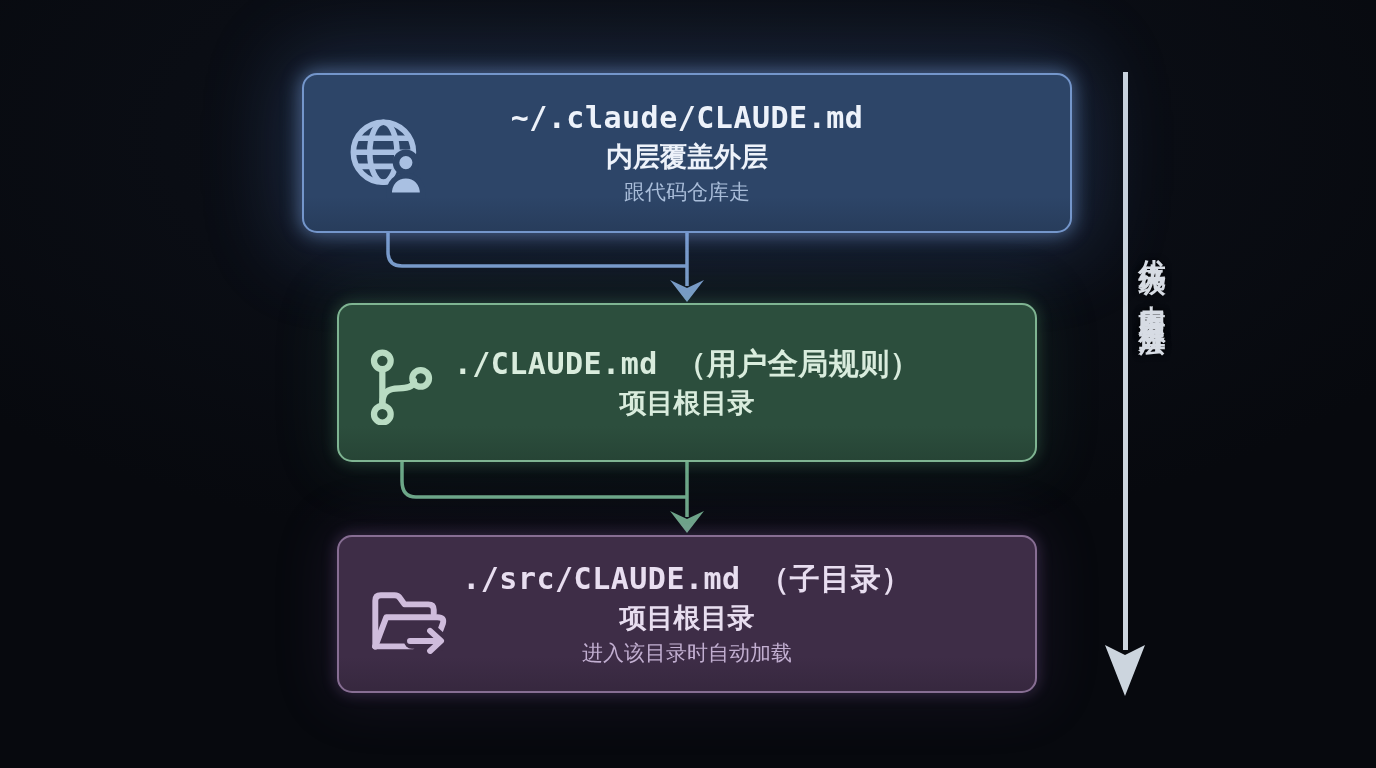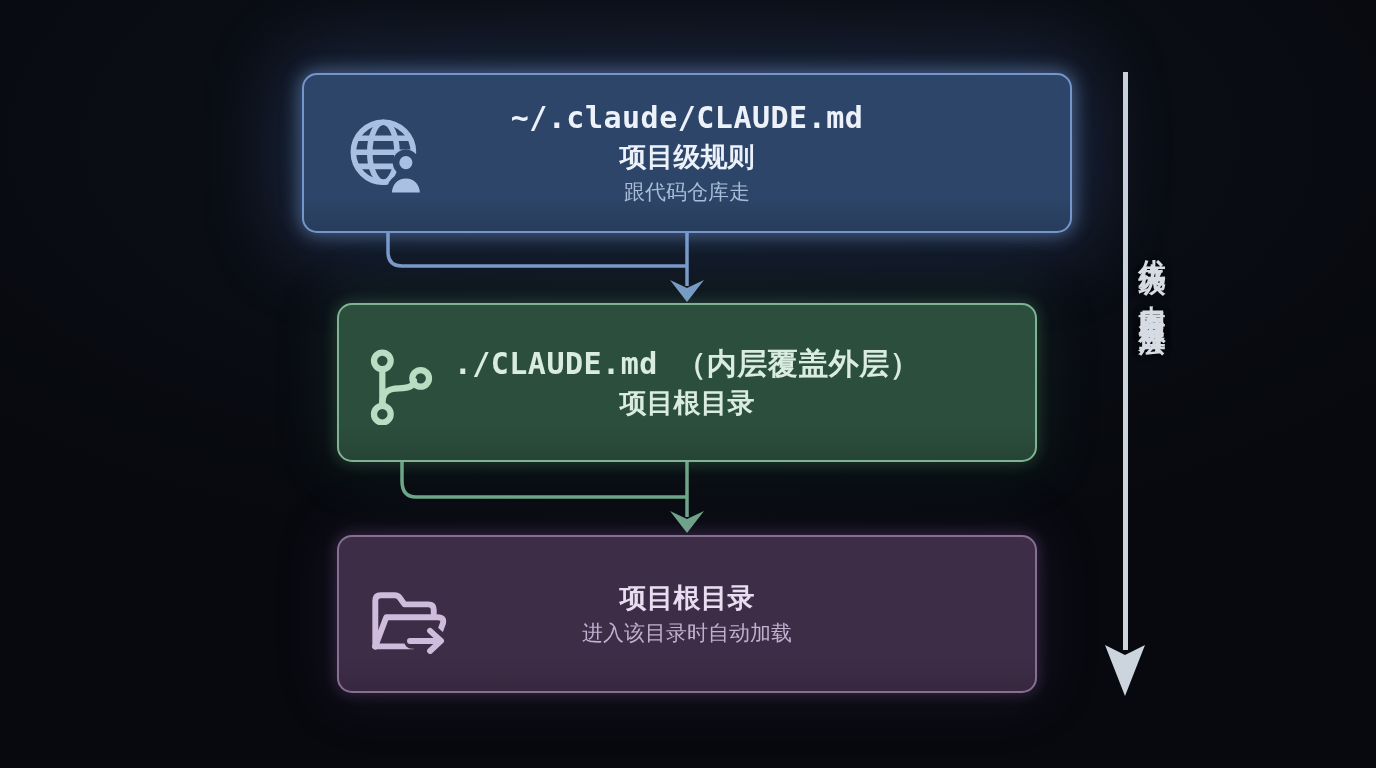--- a/index.html
+++ b/index.html
@@ -86,39 +86,39 @@
           <path d="M15 59 H69"></path>
         </g>
         <g stroke="var(--fill)">
           <circle cx="66" cy="55" r="10.5" fill="currentColor" stroke-width="7"></circle>
           <path d="M48 90 v-1 c0 -13 8 -20 18 -20 c10 0 18 7 18 20 v1 z" fill="currentColor" stroke-width="6"></path>
         </g>
       </svg>
     </div>
     <div class="node-text">
       <div class="node-path">~/.claude/CLAUDE.md</div>
-      <div class="node-level">项目级规则</div>
+      <div class="node-level">内层覆盖外层</div>
       <div class="node-note">跟代码仓库走</div>
     </div>
   </div>
 
   <div class="node node-1" style="--fill: #2c4e3d; --border: #7fb492; --text: #d9ecdd; --muted: #a6c9b1; --icon: #b9dcc3;">
     <div class="node-icon">
       <svg viewBox="0 0 96 96" xmlns="http://www.w3.org/2000/svg">
         <g stroke="currentColor" stroke-width="7.5" fill="none" stroke-linecap="round">
           <circle cx="28" cy="19" r="10"></circle>
           <circle cx="28" cy="83" r="10"></circle>
           <circle cx="74" cy="40" r="10"></circle>
           <path d="M28 29 V73"></path>
           <path d="M28 70 C28 55 37 52 48 52 C60 52 66 49 66 43"></path>
         </g>
       </svg>
     </div>
     <div class="node-text">
-      <div class="node-path">./CLAUDE.md （内层覆盖外层）</div>
+      <div class="node-path">./CLAUDE.md （用户全局规则）</div>
       <div class="node-level">项目根目录</div>
     </div>
   </div>
 
   <div class="node node-2" style="--fill: #3e2d47; --border: #876e93; --text: #e8def0; --muted: #c2afd1; --icon: #cfbcdc;">
     <div class="node-icon">
       <svg viewBox="0 0 100 92" xmlns="http://www.w3.org/2000/svg">
         <g stroke="currentColor" stroke-width="6.5" fill="none" stroke-linejoin="round" stroke-linecap="round">
           <path d="M12 76 V26 Q12 20 18 20 H33 Q37 20 39 23 L44 30 H70 Q76 30 76 36 V40"></path>
           <path d="M12 76 L24 44 H80 Q88 44 86 51 L82 62"></path>
@@ -128,20 +128,21 @@
           <path d="M52 70 H82"></path>
           <path d="M72 59 L84 70 L72 81"></path>
         </g>
         <g stroke="currentColor" stroke-width="6.5" fill="none" stroke-linejoin="round" stroke-linecap="round">
           <path d="M50 70 H82"></path>
           <path d="M72 59 L84 70 L72 81"></path>
         </g>
       </svg>
     </div>
     <div class="node-text">
+      <div class="node-path">./src/CLAUDE.md （子目录）</div>
       <div class="node-level">项目根目录</div>
       <div class="node-note">进入该目录时自动加载</div>
     </div>
   </div>
 
   <div class="side-label">优先级：内层覆盖外层</div>
 
 </div>
 
 </body></html>

